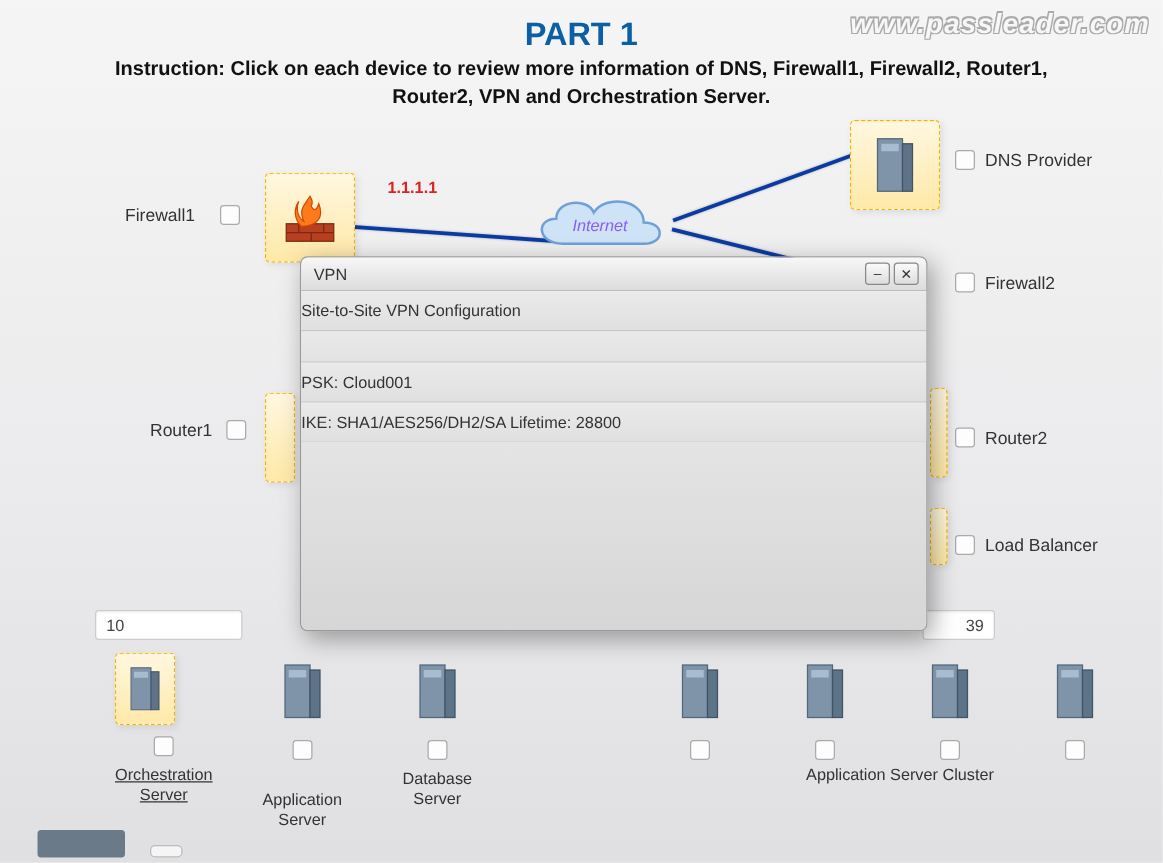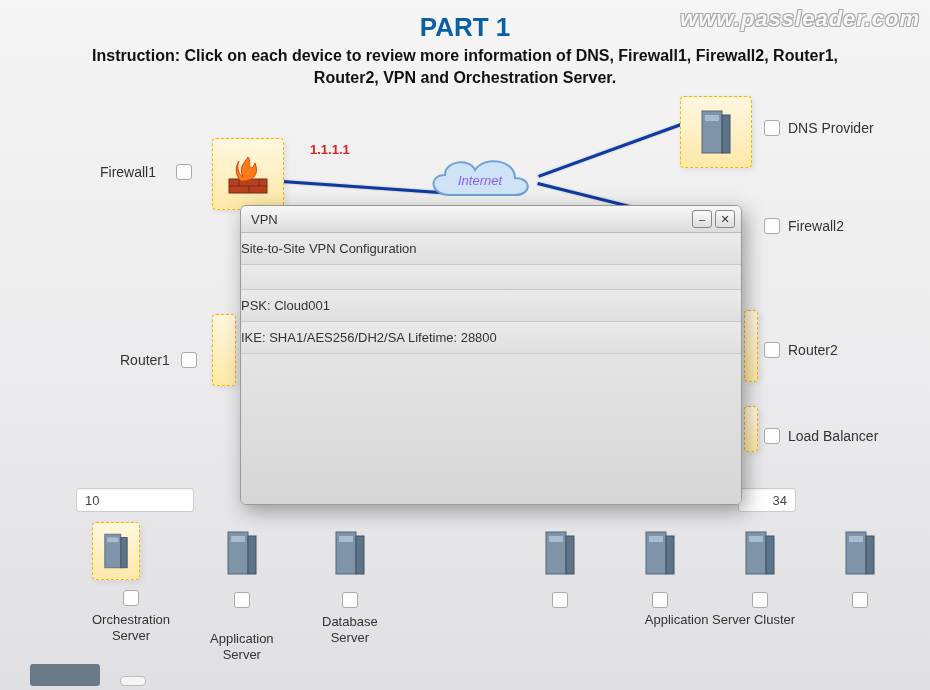--- a/index.html
+++ b/index.html
@@ -292,45 +292,45 @@
     <span class="side-label">Load Balancer</span>
   </div>
 
   <div class="node" style="left:744px; top:220px;">
     <div class="node-box" style="width:12px;"></div>
   </div>
   <div class="node" style="left:744px; top:316px;">
     <div class="node-box" style="width:12px; height:44px;"></div>
   </div>
 
-  <div style="position:absolute; left:120px; top:246px; display:flex; align-items:flex-end; gap:11px;margin-top:16px;">
+  <div style="position:absolute; left:120px; top:246px; display:flex; align-items:flex-end; gap:11px;">
     <span class="side-label">Router1</span>
     <span class="checkbox"></span>
   </div>
   <div class="node" style="left:212px; top:224px;">
     <div class="node-box" style="width:22px;"></div>
   </div>
 
   <div class="ip-bar" style="left:76px; top:398px; width:100px;">
     <span>10</span>
   </div>
   <div class="ip-bar" style="left:738px; top:398px; width:40px; justify-content:flex-end;">
-    <span>34</span>
+    <span>39</span>
   </div>
 
   <div class="node" style="left:92px; top:432px;">
     <div class="node-box small">
       <svg class="server-svg" viewBox="0 0 40 50" style="width:32px;height:42px;">
         <rect x="6" y="4" width="20" height="42" fill="#7f94a8" stroke="#52667a"></rect>
         <rect x="26" y="8" width="8" height="38" fill="#5c7388" stroke="#3f5266"></rect>
         <rect x="9" y="8" width="14" height="6" fill="#a8bcd0"></rect>
       </svg>
     </div>
     <div style="margin-top:8px;"><span class="checkbox"></span></div>
-    <div class="bottom-label" style="margin-top:6px; white-space:pre-line;">Orchestration
+    <div class="bottom-label" style="margin-top:6px; white-space:pre-line;text-decoration:underline;">Orchestration
 Server</div>
   </div>
 
   <div class="node" style="left:210px; top:438px;">
     <svg class="server-svg" viewBox="0 0 40 50">
       <rect x="6" y="4" width="20" height="42" fill="#7f94a8" stroke="#52667a"></rect>
       <rect x="26" y="8" width="8" height="38" fill="#5c7388" stroke="#3f5266"></rect>
       <rect x="9" y="8" width="14" height="6" fill="#a8bcd0"></rect>
     </svg>
     <div style="margin-top:8px;"><span class="checkbox"></span></div>

